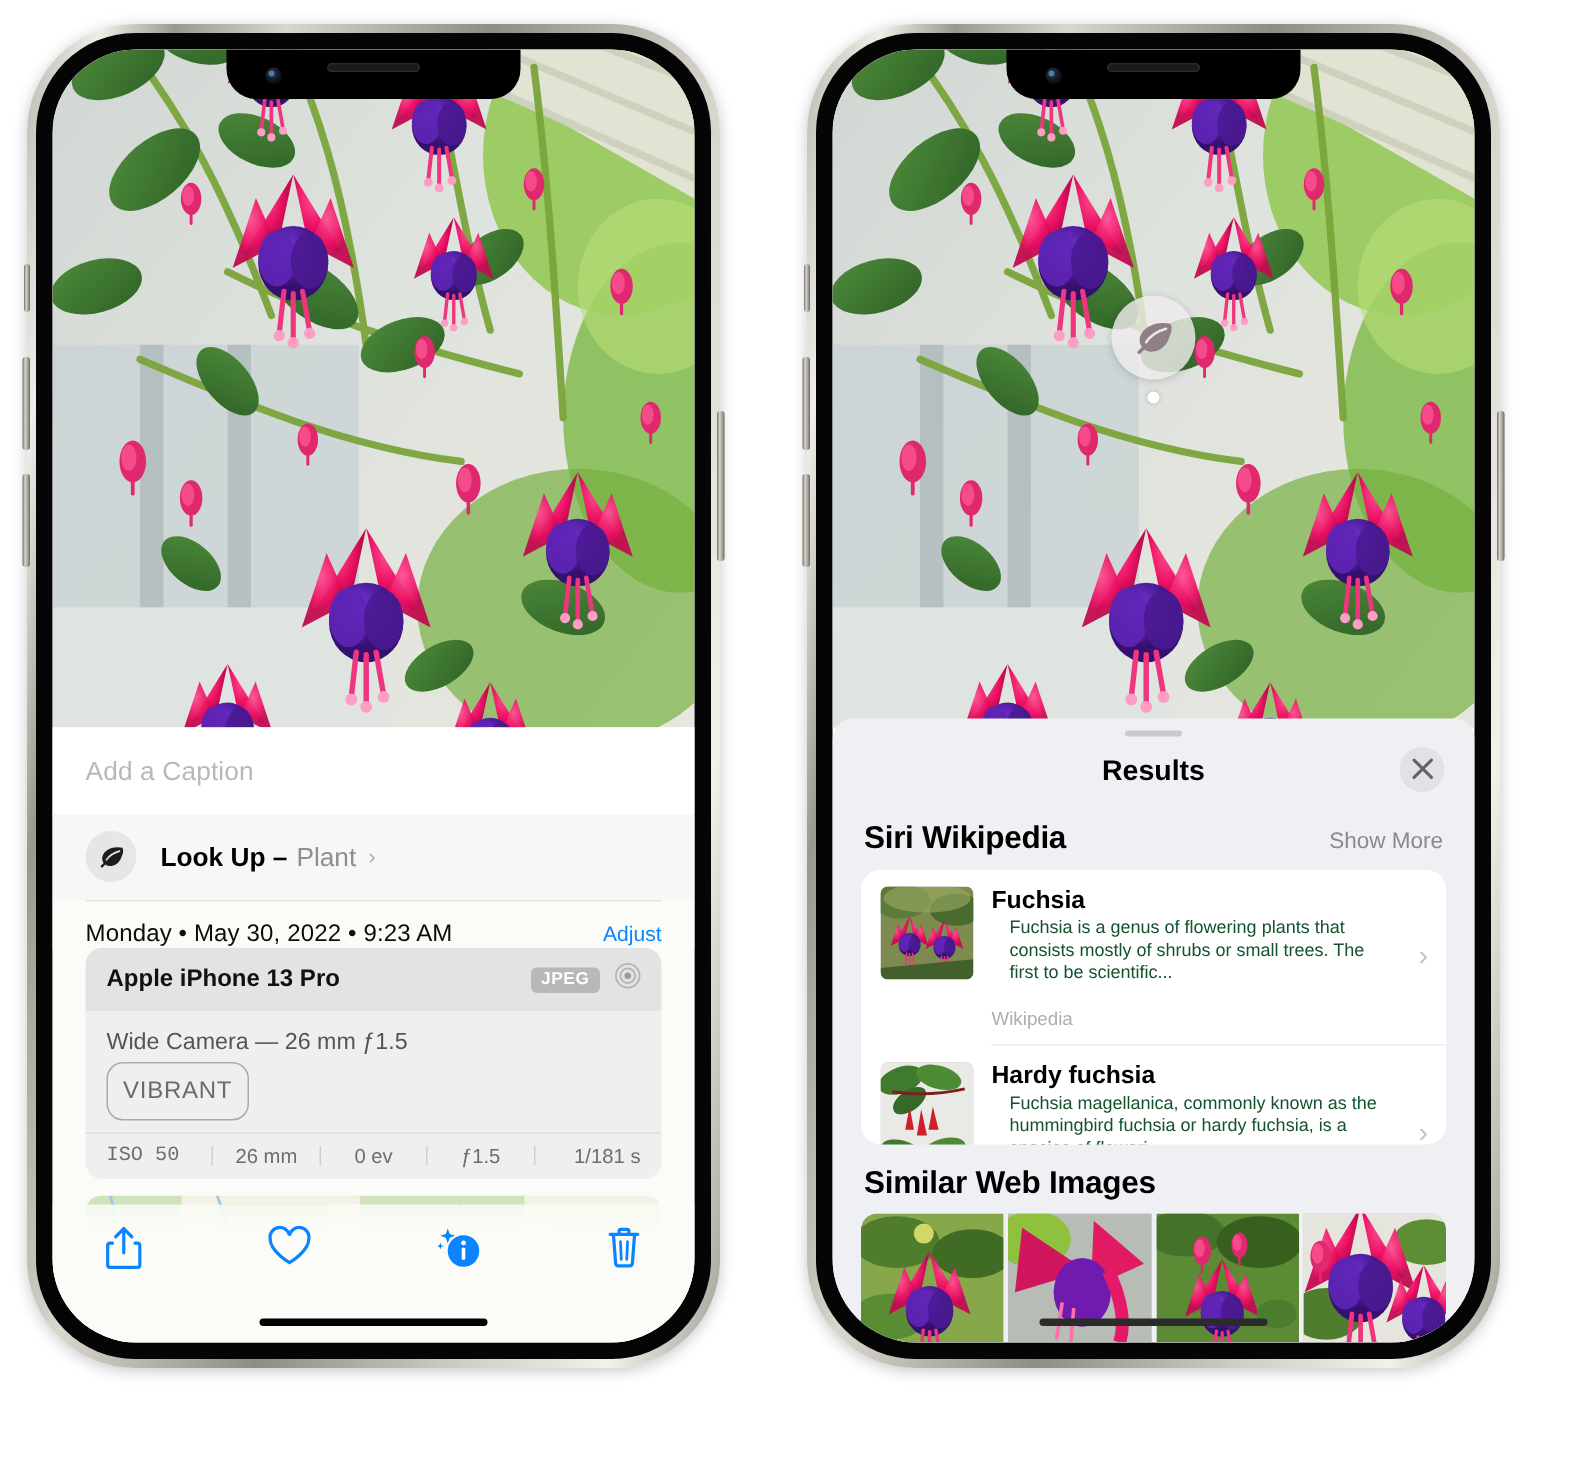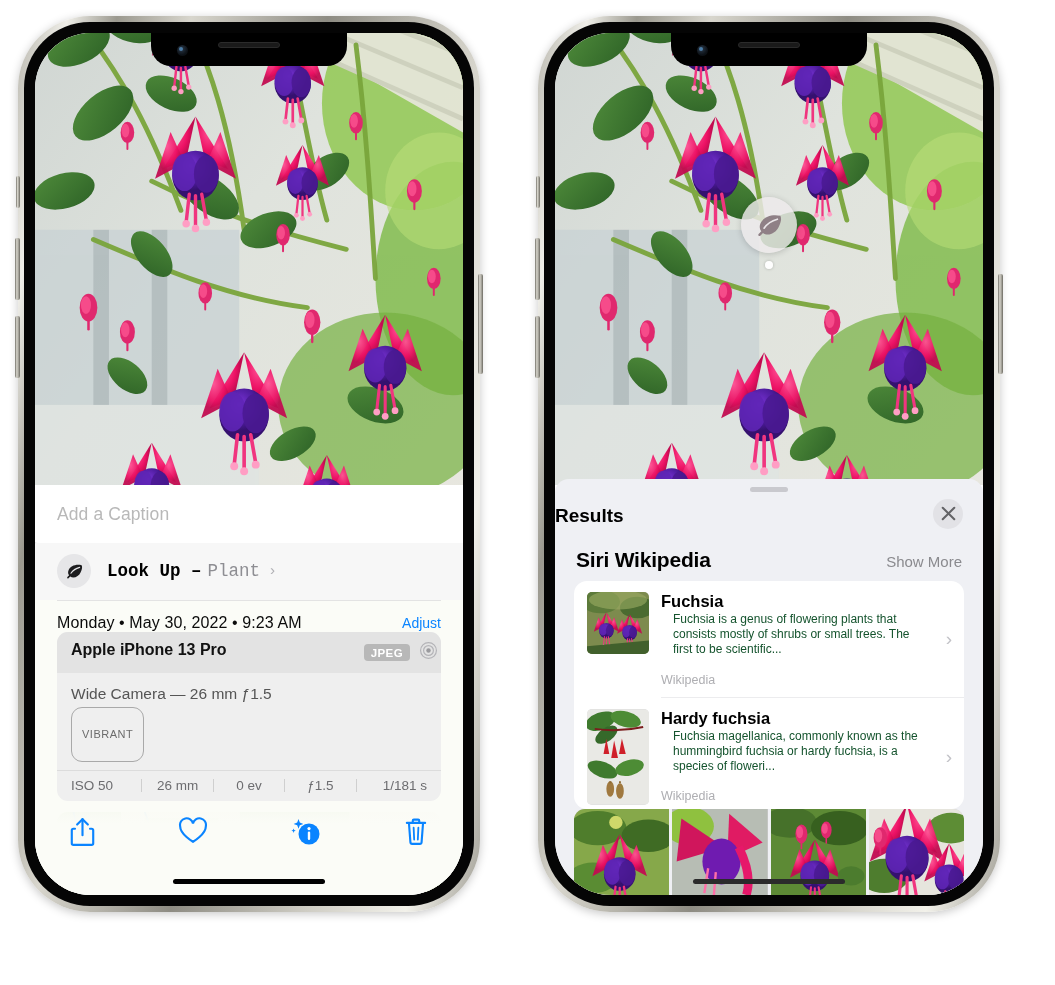--- a/index.html
+++ b/index.html
@@ -112,21 +112,21 @@
     flex: 0 0 auto;
   }
   .sparkle {
     position: absolute; color: #e2e2e4; line-height: 1;
     font-size: 15px; pointer-events: none;
   }
   .sp1 { left: -11px; top: -8px; font-size: 17px; }
   .lookup-text {
     margin-left: 16px;
     font-size: 17.5px; color: #000; font-weight: 700;
-    display: flex; align-items: center; gap: 6px; font-family: Liberation Mono, monospace;
+    display: flex; align-items: center; gap: 6px;
   }
   .lookup-text .kind { font-weight: 400; color: #8e8e93; }
   .lookup-text .chev { color: #b0b0b5; font-size: 15px; font-weight: 400; margin-left: 2px; }
 
   .meta-block { background: #fbfcf7; padding: 0 22px; }
   .meta-divider { height: 1px; background: #e3e3e3; margin: 0 0 0 0; }
 
   .date-row {
     display: flex; align-items: baseline; justify-content: space-between;
     padding: 13px 0 0;
@@ -136,46 +136,46 @@
   .file-row { display: flex; align-items: center; gap: 9px; padding: 5px 0 12px; }
   .file-name { font-size: 16.5px; color: #3a3a3c; }
 
   .exif-card {
     margin: 0 22px 11px;
     background: #efefef;
     border-radius: 11px;
     overflow: hidden;
   }
   .exif-head {
-    display: flex; justify-content: space-between;
-    background: #e3e3e3; padding: 9px 3px 9px 14px;
+    display: flex; align-items: center; justify-content: space-between;
+    background: #e3e3e3; padding: 9px 13px 9px 14px;
   }
   .exif-device { font-size: 16px; font-weight: 700; color: #111; }
   .exif-head-right { display: flex; align-items: center; gap: 9px; }
   .chip-jpeg {
     background: #b8b8b8; color: #fff;
     font-size: 11.5px; font-weight: 700; letter-spacing: .4px;
     padding: 2.5px 7px; border-radius: 4px;
   }
   .exif-body { padding: 9px 14px 8px; }
   .exif-line { font-size: 15.5px; color: #555; line-height: 1.6; }
   .exif-line2 { display: flex; align-items: center; justify-content: space-between; }
   .chip-vibrant {
     border: 1px solid #a9a9a9; color: #6b6b6b;
-    font-size: 11px; letter-spacing: .5px;
-    padding: 18px 10px; border-radius: 11px;
+    font-size: 16px; letter-spacing: .5px;
+    padding: 6px 10px; border-radius: 11px;
   }
   .exif-foot {
     border-top: 1px solid #dcdcdc;
     display: flex; align-items: center;
     padding: 7px 14px 8px;
     font-size: 13.5px; color: #6d6d70;
   }
   .exif-foot .cell { flex: 1; text-align: center; }
-  .exif-foot .cell:first-child { text-align: left; }
+  .exif-foot .cell:first-child { text-align: left; font-family: Liberation Mono, monospace; }
   .exif-foot .cell:last-child  { text-align: right; }
   .exif-foot .sep { width: 1px; height: 13px; background: #cfcfcf; }
 
   .map-card {
     margin: 0 22px;
     height: 80px;
     border-radius: 11px 11px 0 0;
     overflow: hidden;
     position: relative;
     background: #f2efe5;
@@ -228,21 +228,21 @@
     border-top-left-radius: 14px; border-top-right-radius: 14px;
     display: flex; flex-direction: column;
     overflow: hidden;
   }
   .grabber {
     width: 38px; height: 5px; border-radius: 3px; background: #c9c9ce;
     margin: 8px auto 0;
   }
   .results-header {
     position: relative;
-    display: flex; align-items: center; justify-content: flex-start;
+    display: flex; align-items: center; justify-content: center;
     padding: 13px 0 14px;
   }
   .results-title { font-size: 19px; font-weight: 700; color: #000; }
   .close-btn {
     position: absolute; right: 20px; top: 7px;
     width: 30px; height: 30px; border-radius: 50%;
     background: #e2e2e6;
     display: flex; align-items: center; justify-content: center;
   }
   .section-head {
@@ -693,20 +693,23 @@
               </span>
               <span class="ktext">
                 <div class="ktitle">Hardy fuchsia</div>
                 <div class="kdesc">Fuchsia magellanica, commonly known as the hummingbird fuchsia or hardy fuchsia, is a species of floweri...</div>
                 <div class="ksrc">Wikipedia</div>
               </span>
               <span class="kchev">›</span>
             </div>
           </div>
 
+          <div class="section-head similar-head">
+            <span class="section-title">Similar Web Images</span>
+          </div>
 
           <div class="thumb-strip">
             <span class="t">
                 <svg viewBox="0 0 100 90" preserveAspectRatio="xMidYMid slice">
                   <use href="#webimg1"></use>
                 </svg>
               </span>
             <span class="t">
                 <svg viewBox="0 0 100 90" preserveAspectRatio="xMidYMid slice">
                   <use href="#webimg2"></use>

